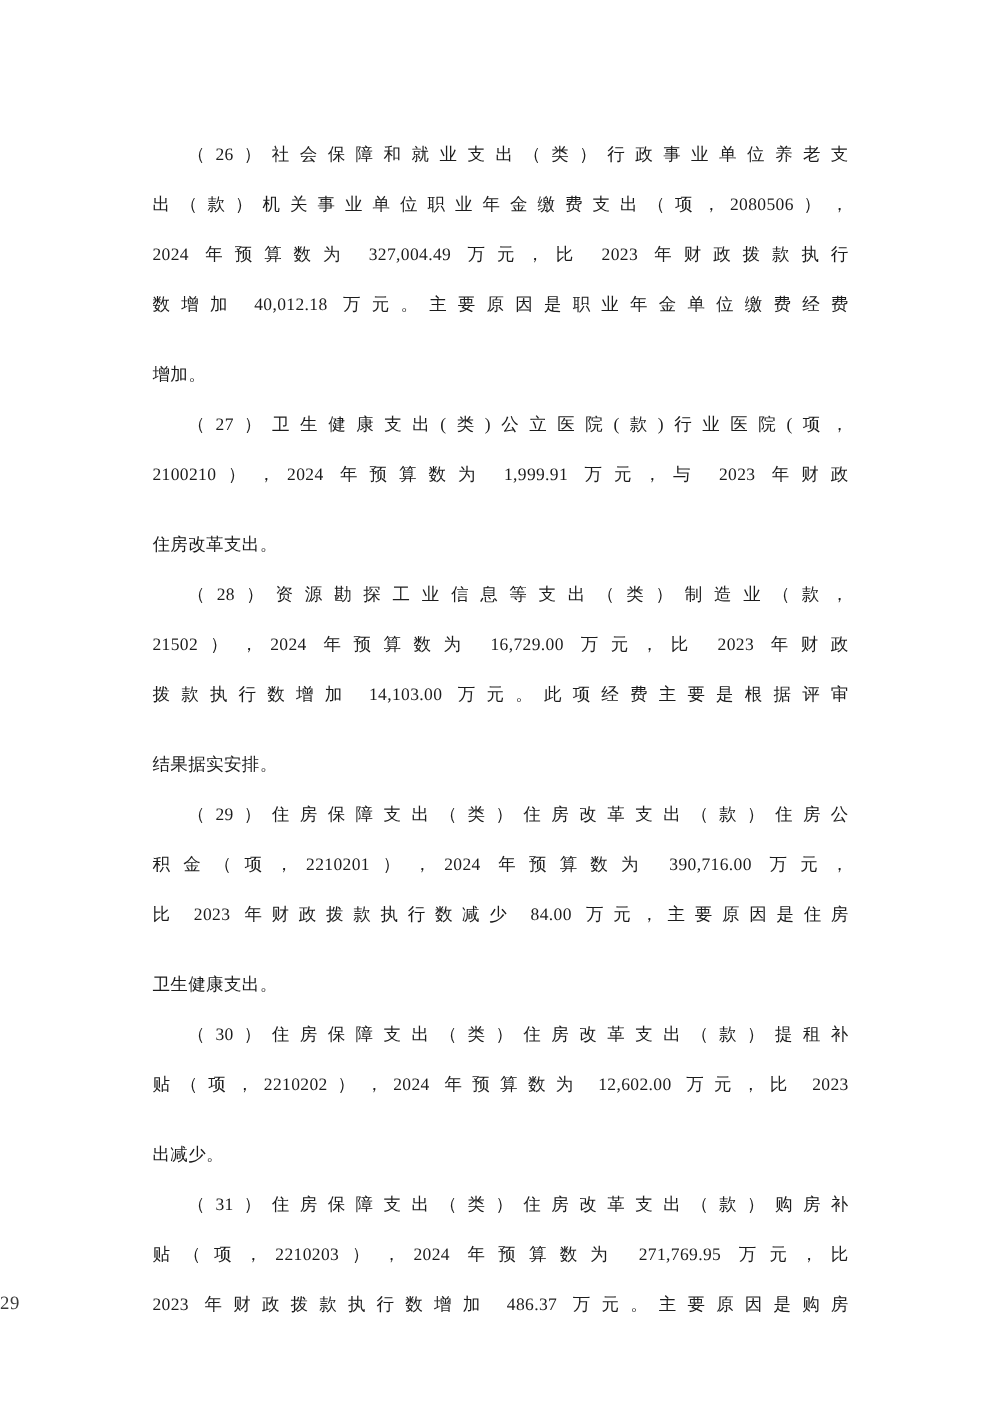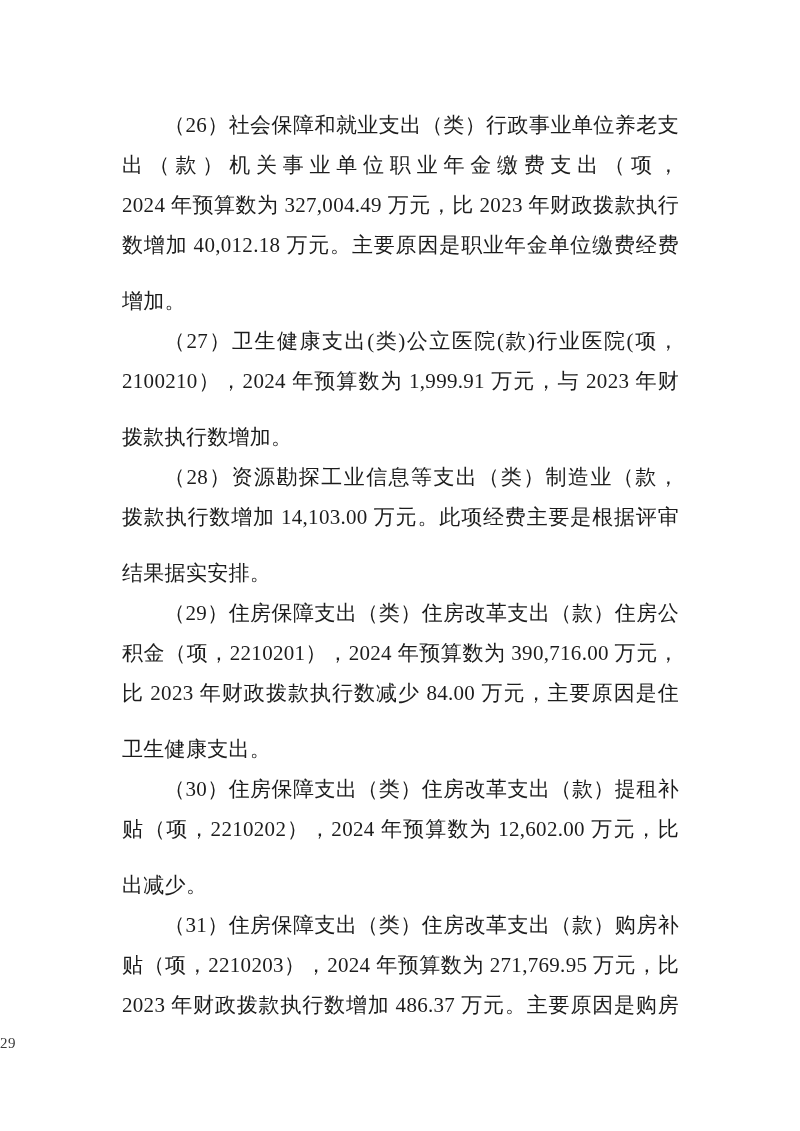--- a/index.html
+++ b/index.html
@@ -20,21 +20,21 @@
     left: 122px;
     top: 105px;
     width: 557px;
     color: #1c1c1c;
   }
   .paragraph {
     margin: 0;
     padding: 0;
   }
   .line {
-    font-size: 21px;
+    font-size: 14px;
     height: 40px;
     line-height: 40px;
     text-align: justify;
     text-align-last: justify;
     overflow: hidden;
     letter-spacing: 0.3px;
   }
   .line.first {
     text-indent: 2em;
   }
@@ -62,24 +62,25 @@
       <div class="paragraph">
         <div class="line first">（26）社会保障和就业支出（类）行政事业单位养老支</div>
         <div class="line">出（款）机关事业单位职业年金缴费支出（项，2080506），</div>
         <div class="line">2024 年预算数为 327,004.49 万元，比 2023 年财政拨款执行</div>
         <div class="line">数增加 40,012.18 万元。主要原因是职业年金单位缴费经费</div>
         <div class="line no-just">增加。</div>
       </div>
       <div class="paragraph">
         <div class="line first">（27）卫生健康支出(类)公立医院(款)行业医院(项，</div>
         <div class="line">2100210），2024 年预算数为 1,999.91 万元，与 2023 年财政</div>
-        <div class="line no-just">拨款执行数增加。</div>
+        <div class="line no-just">住房改革支出。</div>
       </div>
       <div class="paragraph">
         <div class="line first">（28）资源勘探工业信息等支出（类）制造业（款，</div>
+        <div class="line">21502），2024 年预算数为 16,729.00 万元，比 2023 年财政</div>
         <div class="line">拨款执行数增加 14,103.00 万元。此项经费主要是根据评审</div>
         <div class="line no-just">结果据实安排。</div>
       </div>
       <div class="paragraph">
         <div class="line first">（29）住房保障支出（类）住房改革支出（款）住房公</div>
         <div class="line">积金（项，2210201），2024 年预算数为 390,716.00 万元，</div>
         <div class="line">比 2023 年财政拨款执行数减少 84.00 万元，主要原因是住房</div>
         <div class="line no-just">卫生健康支出。</div>
       </div>
       <div class="paragraph">

